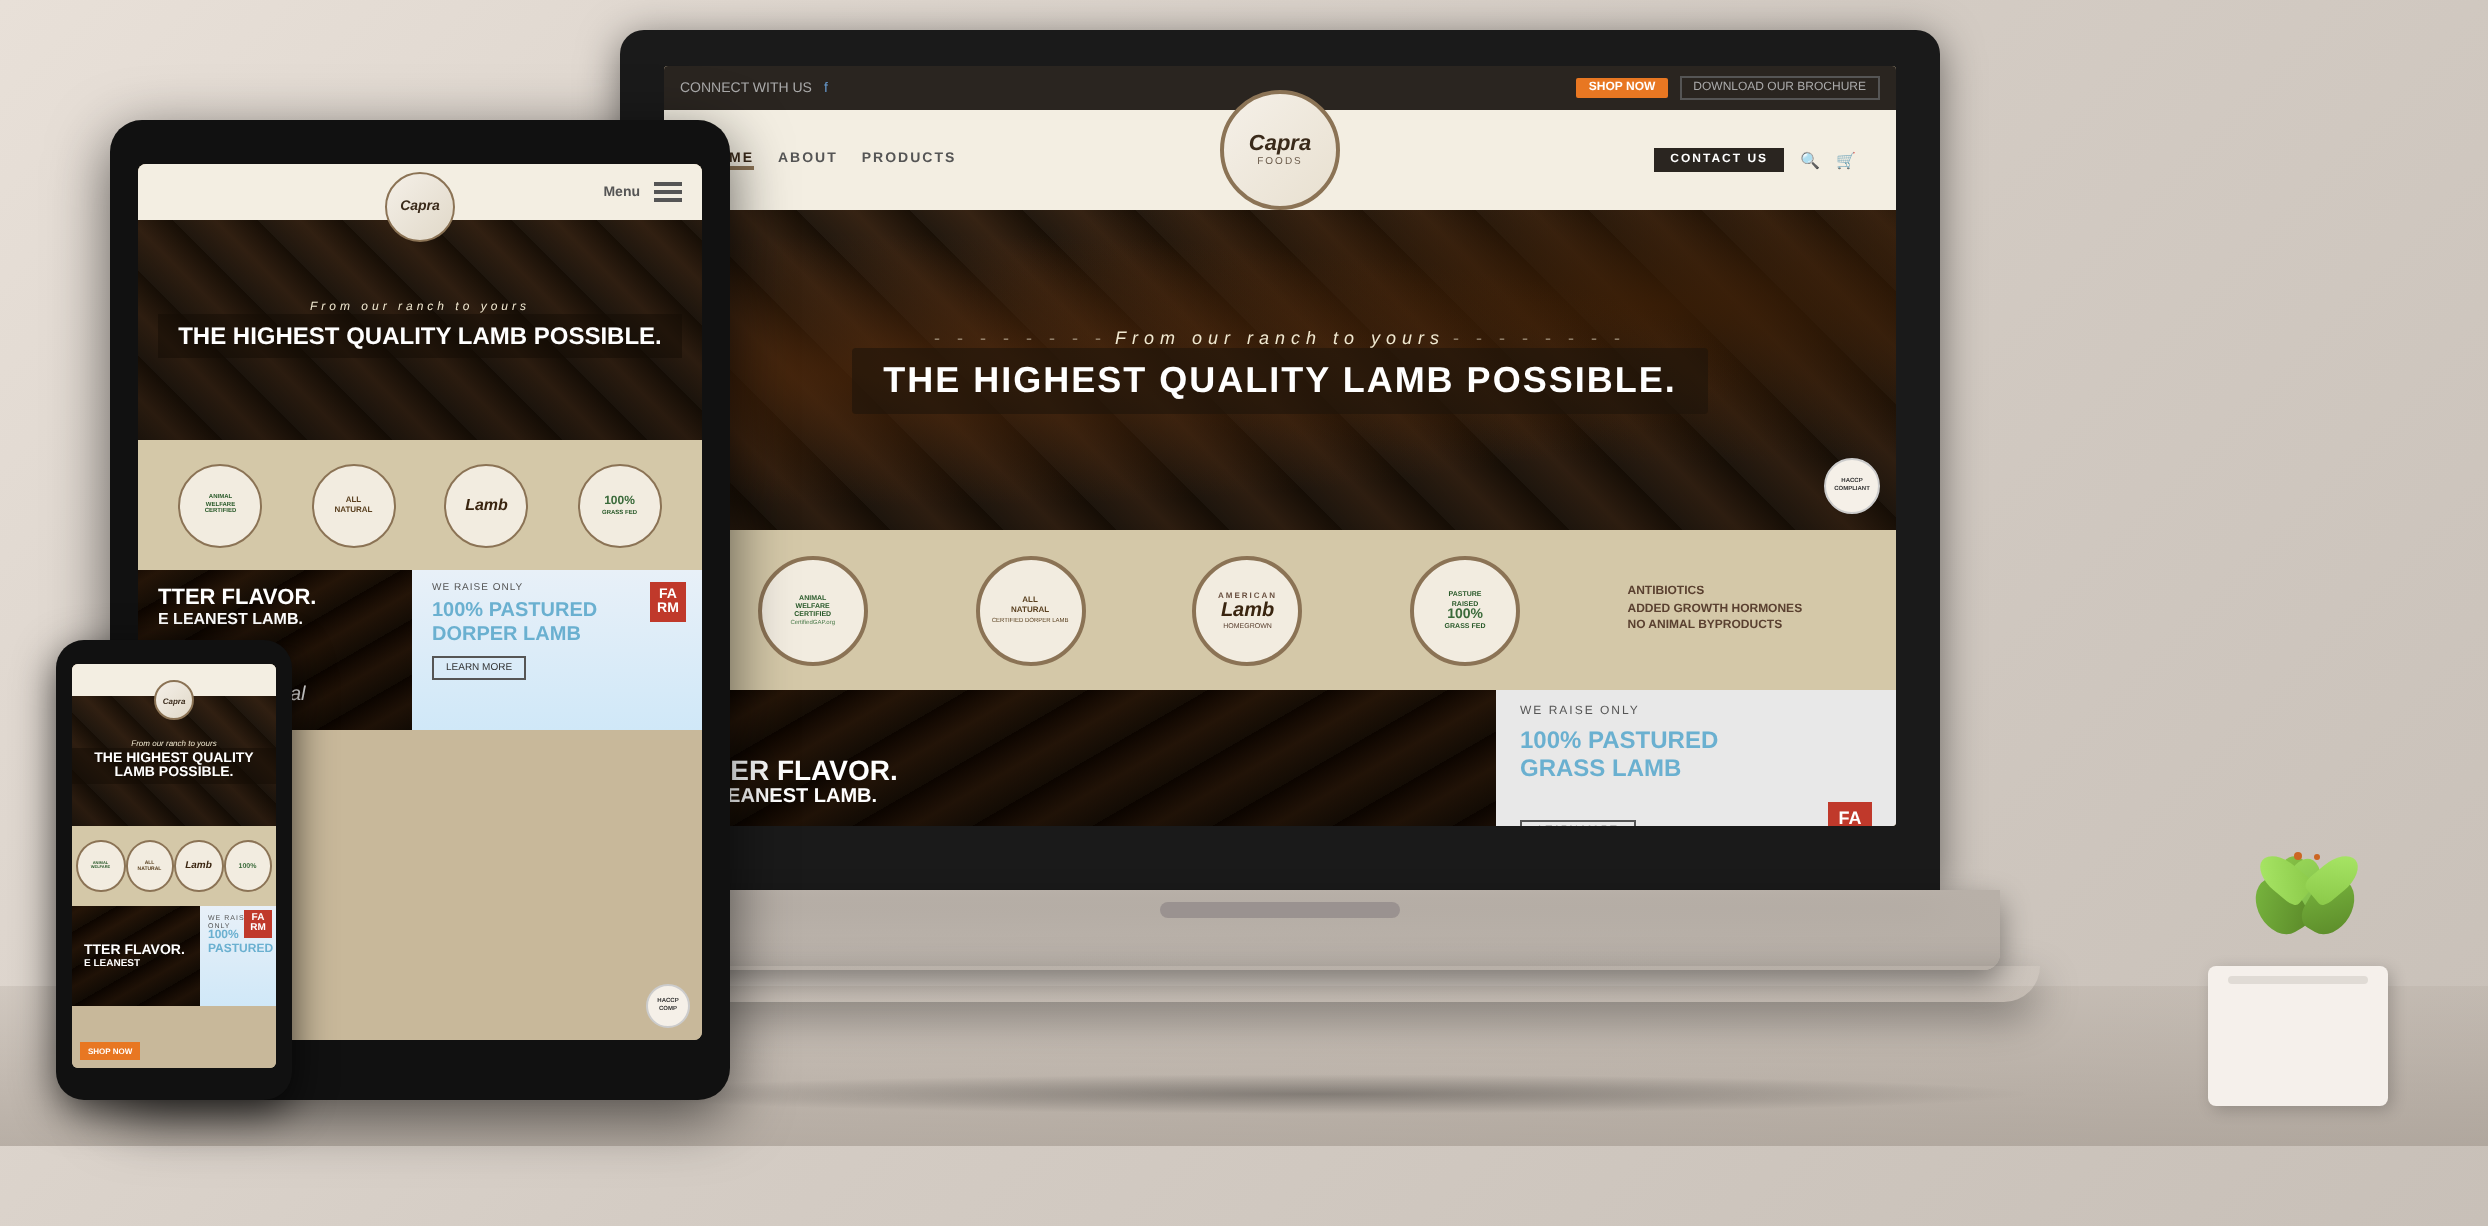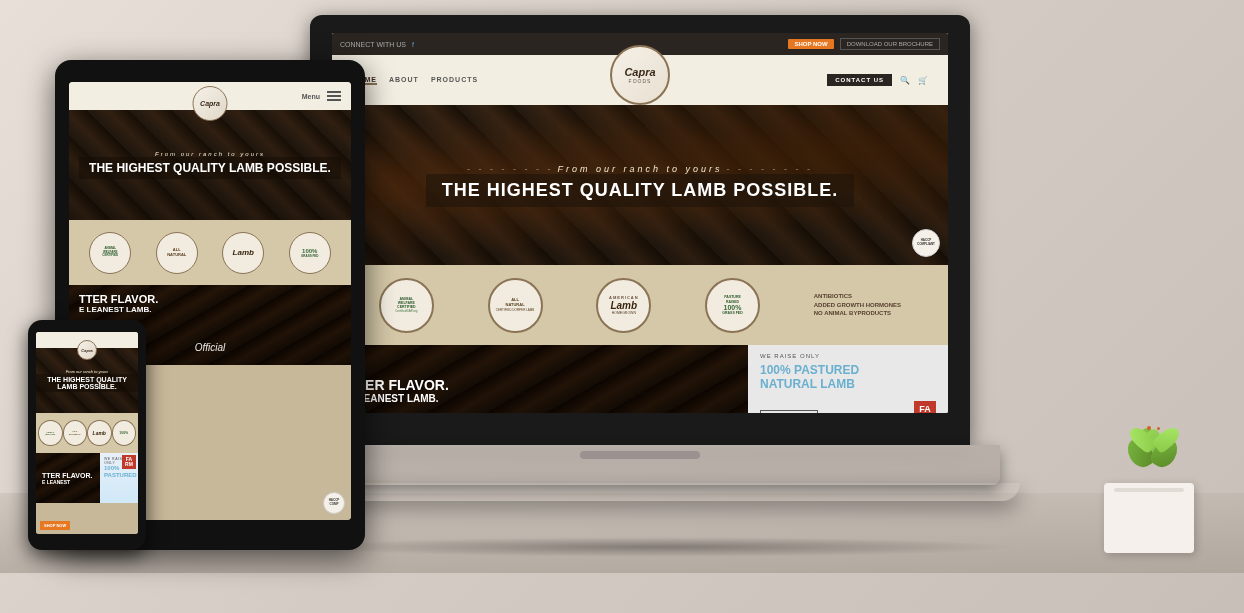--- a/index.html
+++ b/index.html
@@ -869,21 +869,21 @@
 
           <div class="site-lower">
             <div class="site-lower-left">
               <div class="flavor-text">TTER FLAVOR.</div>
               <div class="flavor-sub">E LEANEST LAMB.</div>
             </div>
             <div class="site-lower-right">
               <div class="raise-only">WE RAISE ONLY</div>
               <div class="pastured-text">
                 <span>100% PASTURED</span><br>
-                <span>NATURAL LAMB</span>
+                <span>GRASS LAMB</span>
               </div>
               <div style="display:flex;align-items:center;justify-content:space-between;margin-top:auto;">
                 <div class="learn-more-btn">LEARN MORE</div>
                 <div class="farm-badge">FA<br>RM</div>
               </div>
             </div>
           </div>
         </div>
       </div>
     </div>
@@ -929,20 +929,26 @@
               <span style="font-size:3px;font-weight:bold;color:#2a5a2a;">GRASS FED</span>
             </div>
           </div>
 
           <div class="tablet-lower">
             <div class="tablet-lower-left">
               <div class="tablet-flavor">TTER FLAVOR.</div>
               <div style="font-size:8px;font-weight:900;color:white;text-transform:uppercase;">E LEANEST LAMB.</div>
               <div class="official-text">Official</div>
             </div>
+            <div class="tablet-lower-right">
+              <div style="font-size:5px;color:#555;text-transform:uppercase;letter-spacing:0.5px;margin-bottom:3px;">WE RAISE ONLY</div>
+              <div style="font-size:10px;font-weight:bold;color:#6ab0d0;line-height:1.2;">100% PASTURED DORPER LAMB</div>
+              <div style="font-size:5px;border:1px solid #555;color:#333;padding:2px 6px;width:fit-content;margin-top:4px;">LEARN MORE</div>
+              <div style="background:#c0392b;color:white;font-size:7px;font-weight:bold;padding:3px;line-height:1;width:18px;text-align:center;position:absolute;right:8px;top:6px;">FA<br>RM</div>
+            </div>
           </div>
         </div>
       </div>
     </div>
   </div>
 
   <div class="phone">
     <div class="phone-bezel">
       <div class="phone-screen">
         <div class="phone-website">

